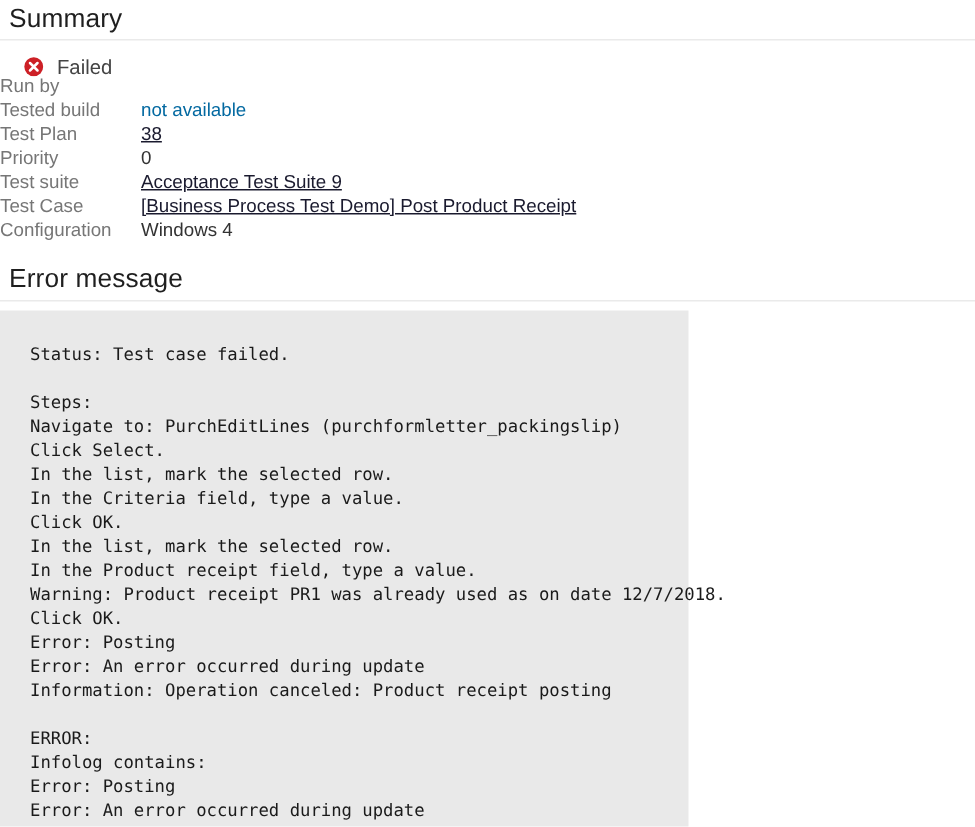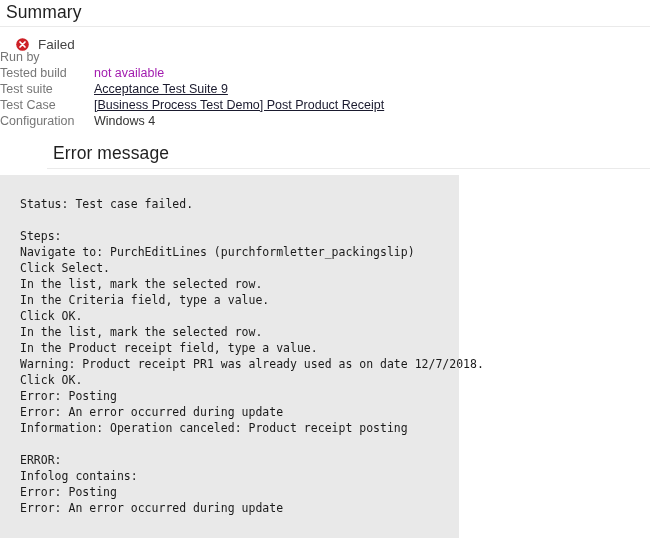--- a/index.html
+++ b/index.html
@@ -77,31 +77,30 @@
     white-space: nowrap;
   }
   .meta-label {
     color: #767676;
     width: 94px;
     padding-right: 6px !important;
   }
   .meta-value {
     color: #333333;
   }
-  .meta-value.muted { color: #a21caf; }
+  .meta-value.muted { color: #0369a1; }
   .meta-value a.meta-link {
     color: #1a1a2e;
     text-decoration: underline;
     cursor: pointer;
   }
 
   
   #error-heading-wrap {
     padding-top: 14px;
-    margin-left: 47px;
   }
   #error-heading-wrap .heading-rule { margin-top: 5px; }
 
   .error-block {
     margin-top: 6px;
     width: 459px;
     min-height: 294px;
     background: #e9e9e9;
     padding: 9px 8px 10px 8px;
   }
@@ -141,21 +140,31 @@
       <tr>
         <td class="meta-label">Run by</td>
         <td class="meta-value"></td>
       </tr>
 
       <tr>
         <td class="meta-label">Tested build</td>
         <td class="meta-value muted">not available</td>
       </tr>
 
-
+      <tr>
+        <td class="meta-label">Test Plan</td>
+        <td class="meta-value">
+          <a class="meta-link" href="#">38</a>
+        </td>
+      </tr>
+
+      <tr>
+        <td class="meta-label">Priority</td>
+        <td class="meta-value">0</td>
+      </tr>
 
       <tr>
         <td class="meta-label">Test suite</td>
         <td class="meta-value">
           <a class="meta-link" href="#">Acceptance Test Suite 9</a>
         </td>
       </tr>
 
       <tr>
         <td class="meta-label">Test Case</td>

